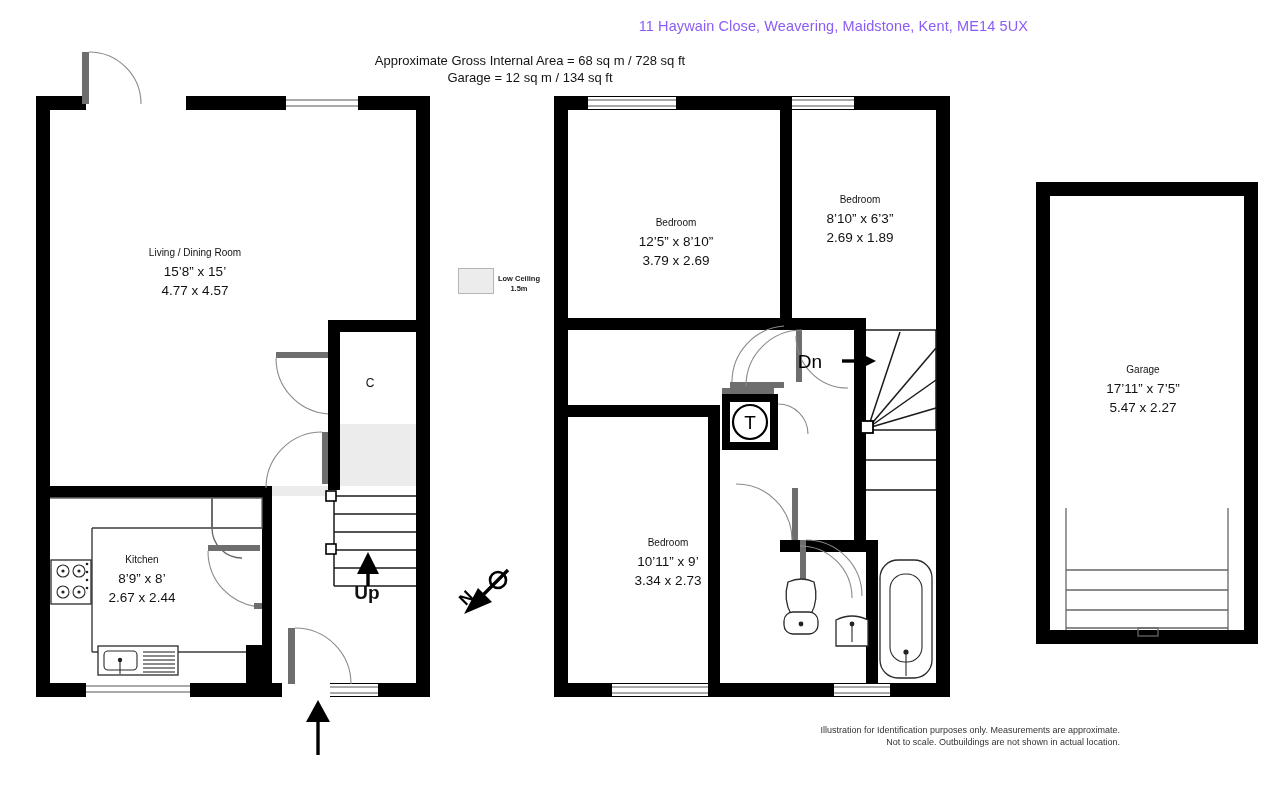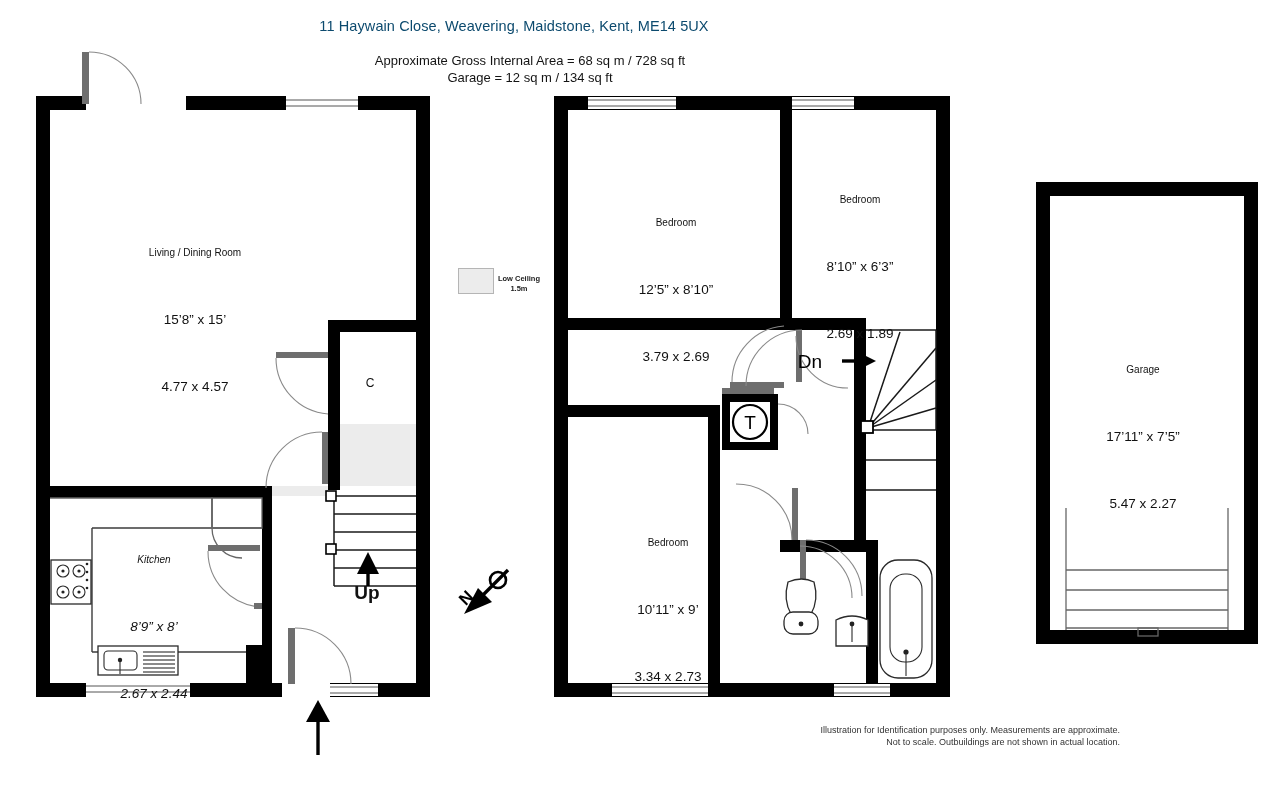--- a/index.html
+++ b/index.html
@@ -5,37 +5,37 @@
   html,body{margin:0;padding:0;background:#ffffff;}
   body{
     width:1280px;height:787px;position:relative;overflow:hidden;
     font-family:"Liberation Sans", sans-serif;
     color:#1a1a1a;
     -webkit-font-smoothing:antialiased;
   }
   .abs{position:absolute;}
   
   #header-title{
-    left:0;top:18px;width:1028px;text-align:center;
-    font-size:14.5px;letter-spacing:.1px;color:#0c4a6e;
+    left:0;top:18px;width:1028px;text-align:right;
+    font-size:14.5px;letter-spacing:.1px;color:#8b5cf6;
   }
   #area-block{
     left:0;top:52px;width:1060px;text-align:center;
     font-size:13px;line-height:17px;color:#141414;
   }
   #footer-block{
     left:0;top:724px;width:1120px;text-align:right;
     font-size:9px;line-height:12px;color:#333;
   }
   .roomlabel{
     text-align:center;font-size:13.5px;line-height:19px;color:#111;
     white-space:nowrap;
   }
   .roomlabel .nm{font-size:10px;}
-  .roomlabel .dim{font-size:13.5px;margin-top:48px;}
+  .roomlabel .dim{font-size:13.5px;}
   
   #legend-swatch{
     left:458px;top:268px;width:34px;height:24px;
     background:#ececec;border:1px solid #b5b5b5;
   }
   #legend-text{
     left:484px;top:274px;width:70px;text-align:center;
     font-size:7.5px;line-height:10px;color:#222;font-weight:bold;
   }
   
@@ -339,21 +339,21 @@
     </g>
   </g>
 </svg>
 
 <div class="abs roomlabel" style="left:75px;top:243px;width:240px;">
   <div class="nm">Living / Dining Room</div>
   <div class="dim">15’8” x 15’</div>
   <div class="dim">4.77 x 4.57</div>
 </div>
 
-<div class="abs roomlabel" style="left:84px;top:550px;width:140px;font-style:italic;">
+<div class="abs roomlabel" style="left:72px;top:550px;width:140px;">
   <div class="nm">Kitchen</div>
   <div class="dim">8’9” x 8’</div>
   <div class="dim">2.67 x 2.44</div>
 </div>
 
 <div class="abs roomlabel" style="left:312px;top:583px;width:110px;">
   <div style="font-size:19px;font-weight:bold;">Up</div>
 </div>
 
 <div class="abs roomlabel" style="left:596px;top:213px;width:160px;">

